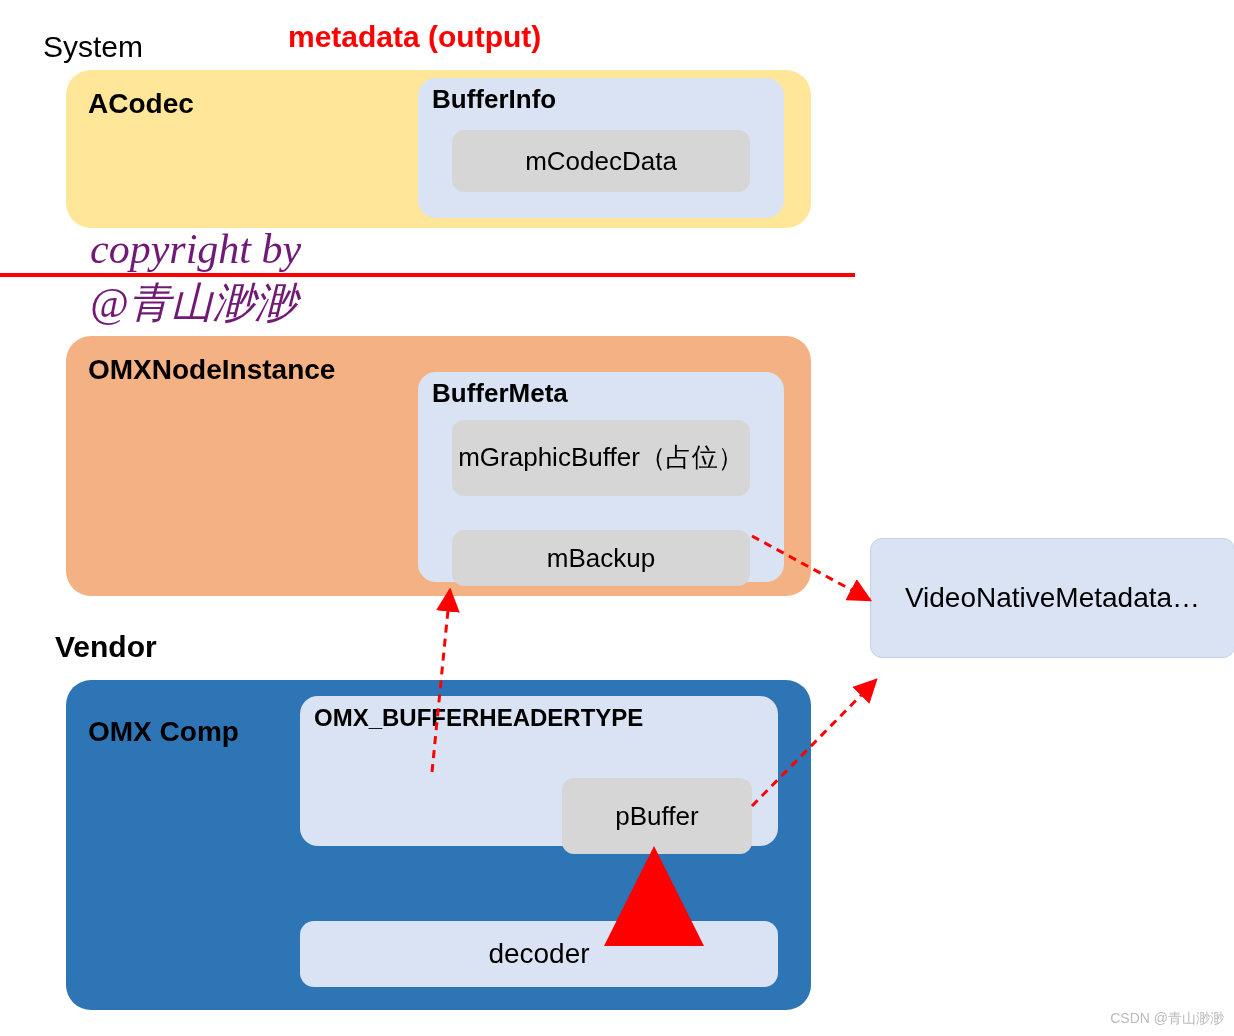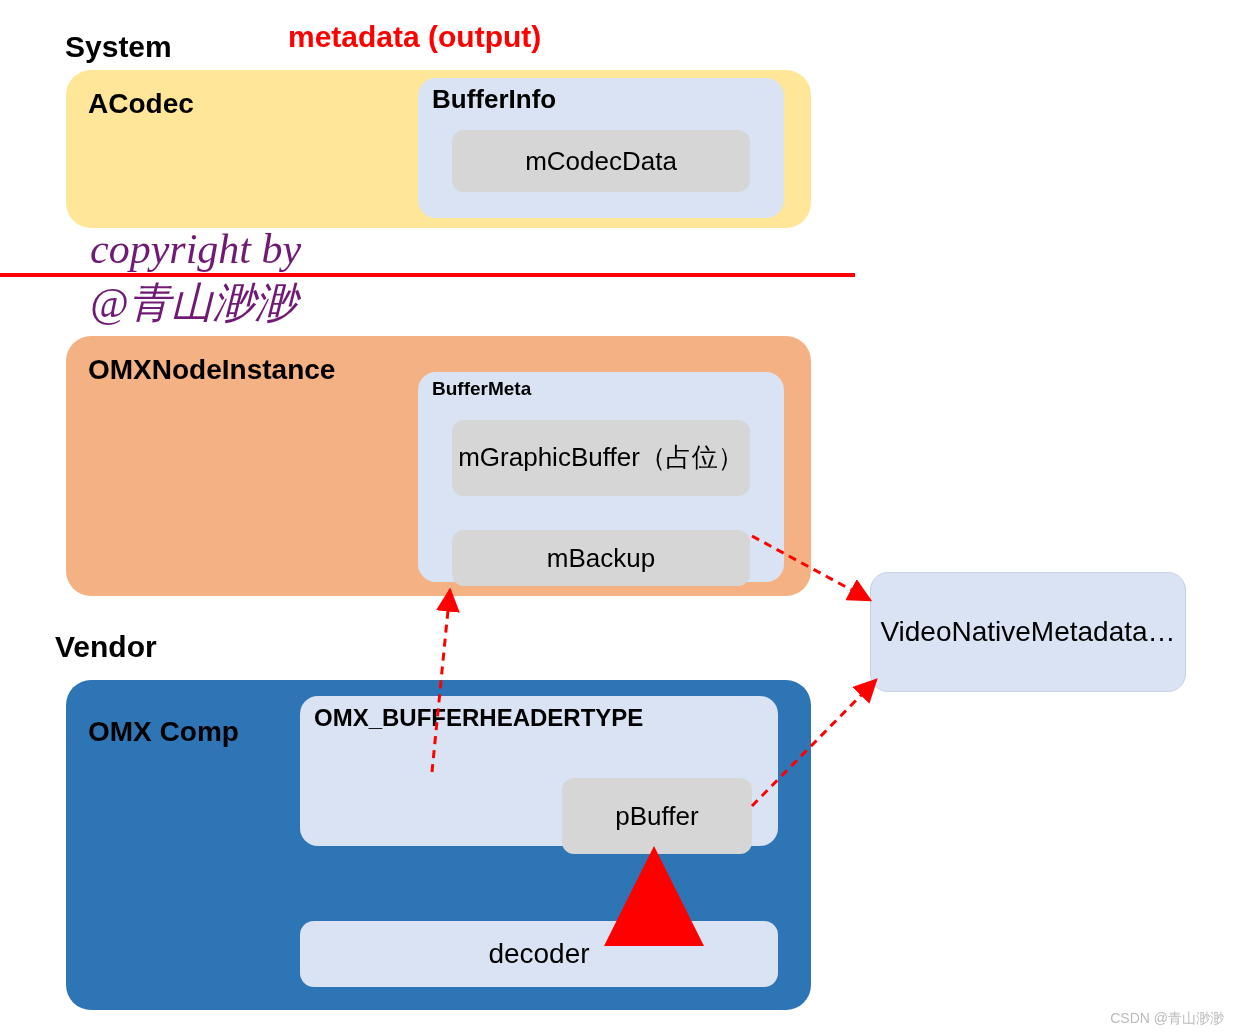--- a/index.html
+++ b/index.html
@@ -72,21 +72,21 @@
   svg.arrows {
     position: absolute;
     top:0; left:0;
     width:1234px; height:1036px;
     pointer-events:none;
   }
 </style>
 </head>
 <body>
 
-<div class="label" style="left:65px; top:30px; font-weight:bold;">System</div>
+<div class="label" style="left:43px; top:30px; font-weight:normal;">System</div>
 <div class="title-red" style="left:288px; top:20px;">metadata (output)</div>
 
 <div class="box box-yellow" style="left:66px; top:70px; width:745px; height:158px;">
   <div class="box-title" style="left:22px; top:18px;">ACodec</div>
 </div>
 
 <div class="box box-light" style="left:418px; top:78px; width:366px; height:140px; border-radius:18px;">
   <div style="position:absolute; left:14px; top:6px; font-size:26px; font-weight:bold;">BufferInfo</div>
   <div class="box box-gray centered" style="left:34px; top:52px; width:298px; height:62px; border-radius:12px;">
     <span class="box-inner-label">mCodecData</span>
@@ -96,21 +96,21 @@
 <div class="copyright" style="left:90px; top:225px;">copyright by</div>
 <div class="copyright" style="left:90px; top:275px;">@青山渺渺</div>
 
 <div class="divider" style="left:0px; top:273px; width:855px;"></div>
 
 <div class="box box-peach" style="left:66px; top:336px; width:745px; height:260px;">
   <div class="box-title" style="left:22px; top:18px;">OMXNodeInstance</div>
 </div>
 
 <div class="box box-light" style="left:418px; top:372px; width:366px; height:210px; border-radius:18px;">
-  <div style="position:absolute; left:14px; top:6px; font-size:19px; font-weight:bold;">BufferMeta</div>
+  <div style="position:absolute; left:14px; top:6px; font-size:26px; font-weight:bold;">BufferMeta</div>
   <div class="box box-gray centered" style="left:34px; top:48px; width:298px; height:76px; border-radius:12px; text-align:center; line-height:1.15;">
     <span class="box-inner-label" style="white-space:pre-line;">mGraphicBuffer（占位）</span>
   </div>
   <div class="box box-gray centered" style="left:34px; top:134px; width:298px; height:56px; border-radius:12px;margin-top:24px;">
     <span class="box-inner-label">mBackup</span>
   </div>
 </div>
 
 <div class="label" style="left:55px; top:630px; font-weight:bold;">Vendor</div>
 
@@ -122,21 +122,21 @@
   <div style="position:absolute; left:14px; top:8px; font-size:24px; font-weight:bold;">OMX_BUFFERHEADERTYPE</div>
   <div class="box box-gray centered" style="left:262px; top:82px; width:190px; height:76px; border-radius:12px;">
     <span class="box-inner-label">pBuffer</span>
   </div>
 </div>
 
 <div class="box box-light centered" style="left:300px; top:921px; width:478px; height:66px; border-radius:14px;">
   <span class="box-inner-label" style="font-size:28px;">decoder</span>
 </div>
 
-<div class="box box-light centered" style="left:870px; top:572px; width:316px; height:120px; border-radius:18px; border:1px solid #c6d0e6;">
+<div class="box box-light centered" style="left:870px; top:538px; width:365px; height:120px; border-radius:12px; border:1px solid #c6d0e6;">
   <span class="box-inner-label" style="font-size:28px; white-space:pre-line;">VideoNativeMetadata…</span>
 </div>
 
 <svg class="arrows">
   <defs>
     <marker id="arrow-red" viewBox="0 0 10 10" refX="9" refY="5" markerWidth="8" markerHeight="8" orient="auto-start-reverse">
       <path d="M 0 0 L 10 5 L 0 10 z" fill="#ff0000"></path>
     </marker>
     <marker id="arrow-red-big" viewBox="0 0 10 10" refX="8" refY="5" markerWidth="10" markerHeight="10" orient="auto-start-reverse">
       <path d="M 0 0 L 10 5 L 0 10 z" fill="#ff0000"></path>

